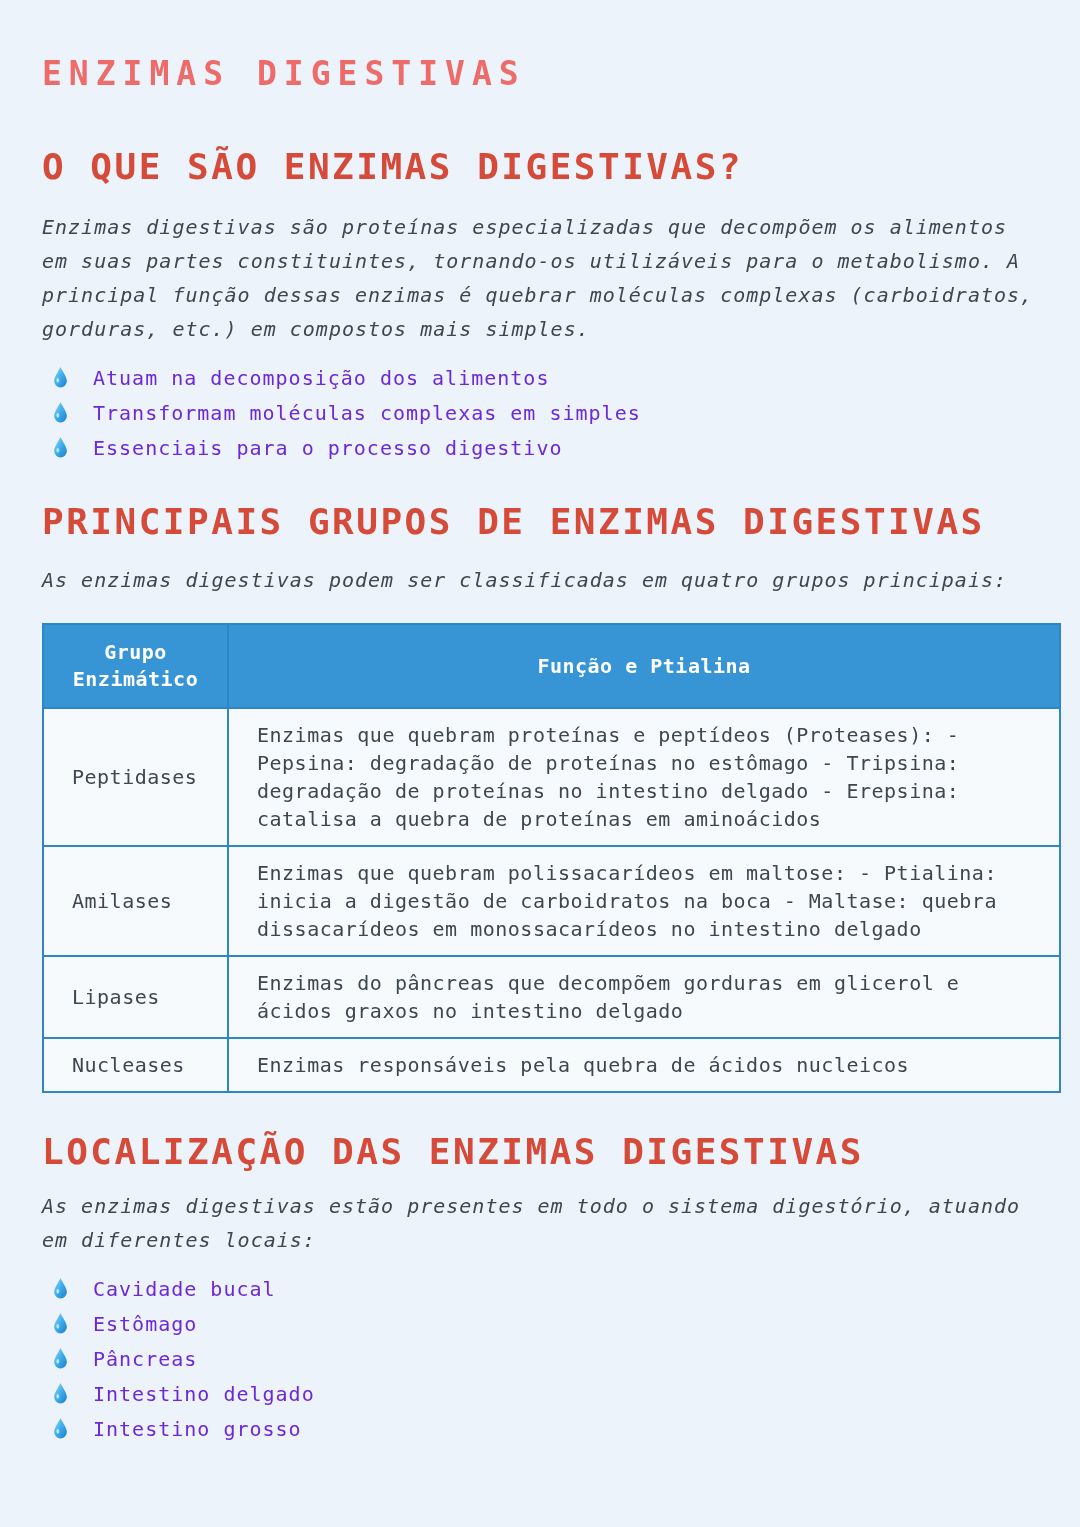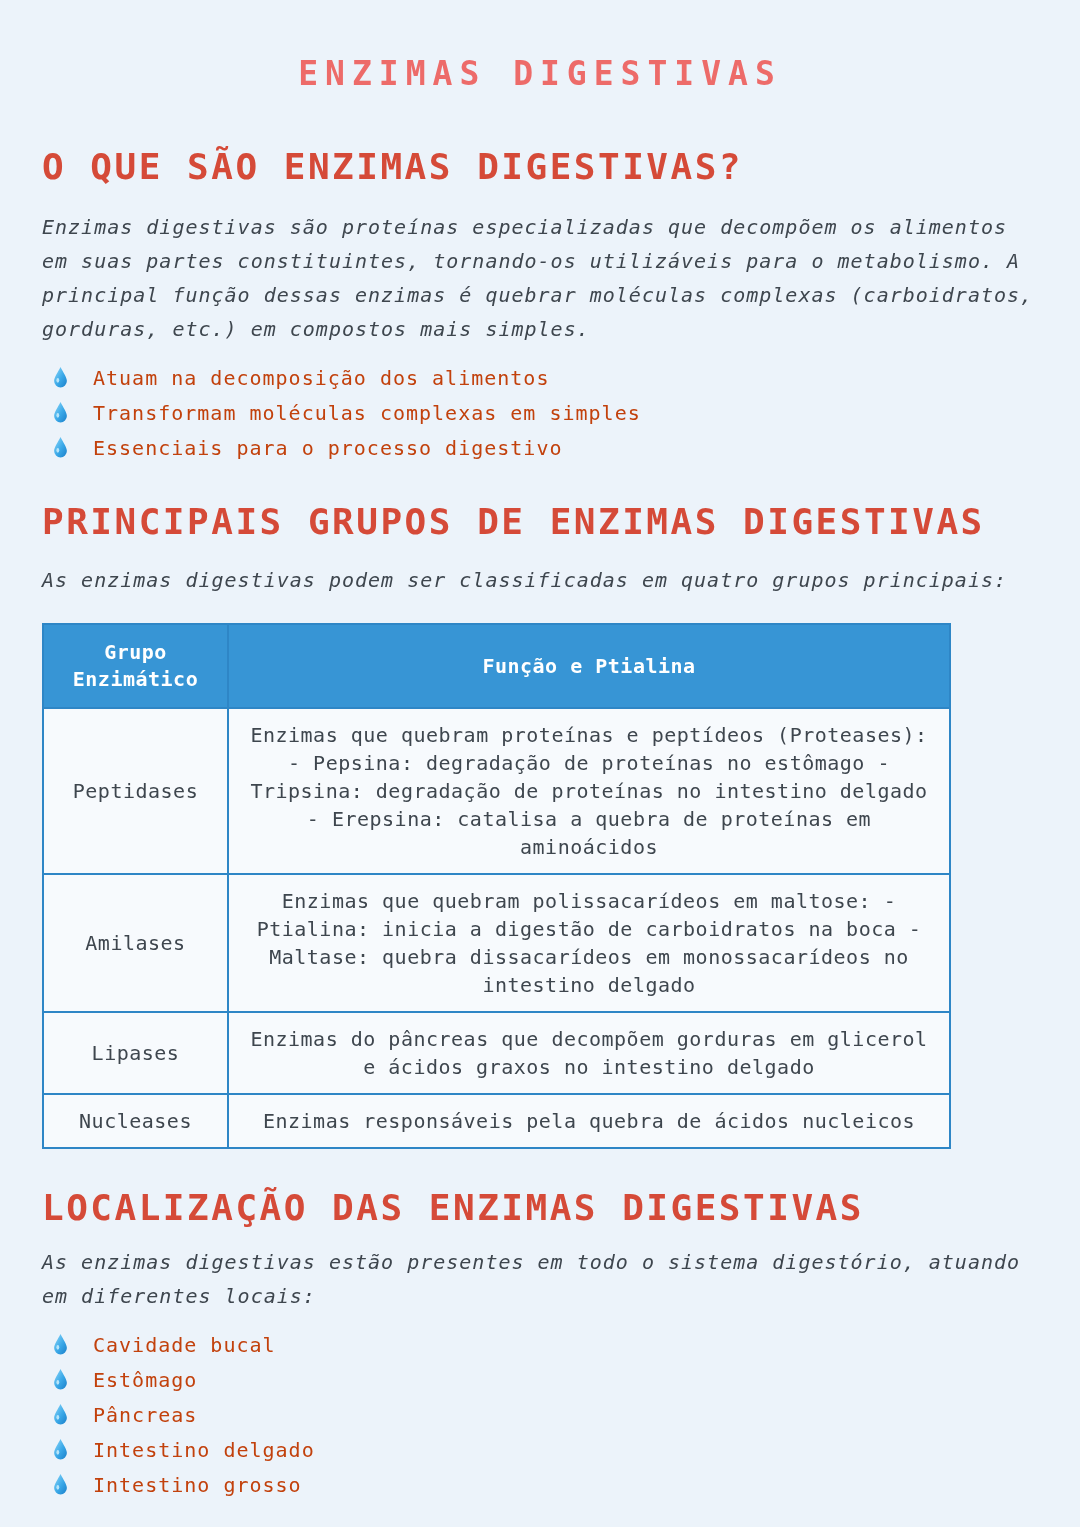--- a/index.html
+++ b/index.html
@@ -9,21 +9,21 @@
     height: 1527px;
     background: #ecf3fa;
     font-family: "DejaVu Sans Mono", "Liberation Mono", monospace;
     color: #3e464e;
     overflow: hidden;
   }
   .page {
     padding: 54px 42px 0 42px;
   }
   .doc-title {
-    text-align: center;
+    text-align: left;
     font-size: 33px;
     font-weight: bold;
     letter-spacing: 7px;
     color: #ed6b69;
     line-height: 40px;
   }
   h2.section-heading {
     font-size: 36px;
     font-weight: bold;
     letter-spacing: 2.5px;
@@ -47,52 +47,52 @@
     list-style: none;
     margin-top: 14px;
     padding-left: 10px;
   }
   ul.drop-list li {
     display: flex;
     align-items: center;
     height: 35px;
     font-size: 20px;
     letter-spacing: 1px;
-    color: #c2410c;
+    color: #6d28d9;
   }
   ul.drop-list .drop {
     width: 17px;
     height: 23px;
     margin-right: 24px;
     flex: 0 0 auto;
   }
   table.enzyme-table {
     margin-top: 26px;
-    width: 909px;
+    width: 1019px;
     border-collapse: collapse;
     background: #f7fafd;
   }
   table.enzyme-table th, table.enzyme-table td {
     border: 2px solid #2e86c6;
     font-size: 20px;
     letter-spacing: 0.5px;
   }
   table.enzyme-table th {
     background: #3795d5;
     color: #ffffff;
     font-weight: bold;
     line-height: 27px;
     padding: 14px 12px;
     text-align: center;
   }
   table.enzyme-table th.col-group { width: 185px; }
   table.enzyme-table td {
     line-height: 28px;
-    padding: 12px 12px;
-    text-align: center;
+    padding: 12px 28px;
+    text-align: left;
     color: #3e464e;
   }
   td.group-cell { width: 185px; }
   .svg-defs { position: absolute; width: 0; height: 0; }
 </style>
 </head>
 <body>
 
 <svg class="svg-defs" aria-hidden="true">
   <defs>

